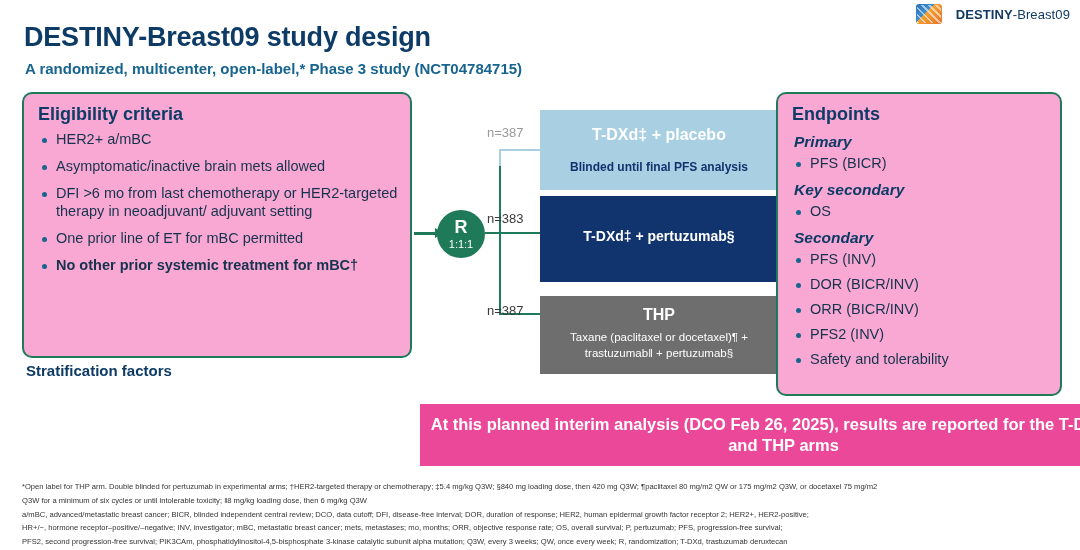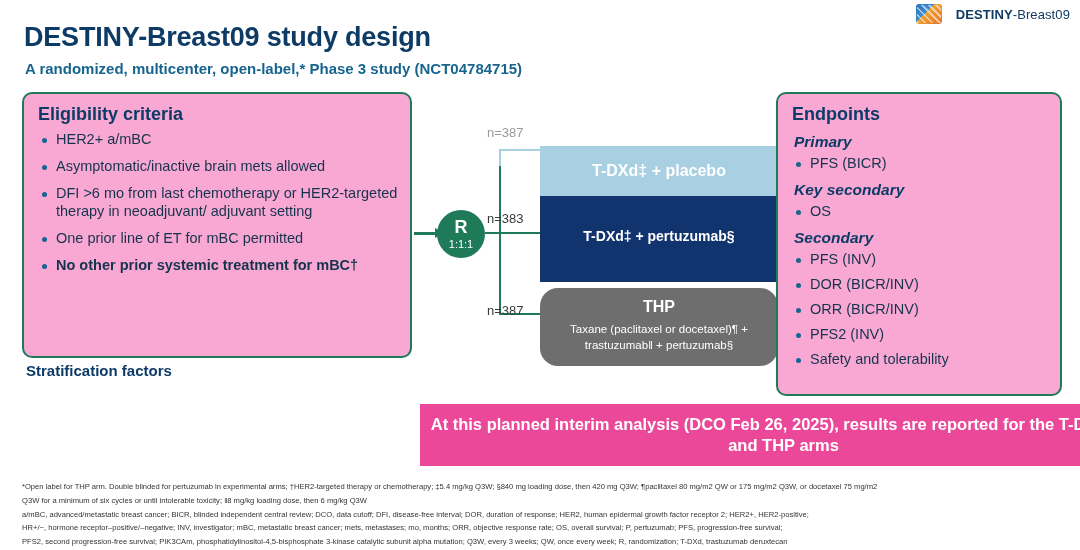--- a/index.html
+++ b/index.html
@@ -196,32 +196,30 @@
     position: absolute;
     left: 540px;
     width: 238px;
     color: #ffffff;
     text-align: center;
   }
   #arm-placebo {
     top: 110px;
     height: 80px;
     background: #a8cfe2;
-    margin-top: 36px;
   }
   #arm-pertuzumab {
     top: 196px;
     height: 86px;
     background: #11336e;
   }
   #arm-thp {
-    top: 288px;
+    top: 296px;
     height: 78px;
     background: #6e6e6e;
-    border-radius: 18px;
   }
   .arm-title {
     font-size: 16px;
     font-weight: bold;
     padding-top: 18px;
   }
   #arm-placebo .arm-title { color: #ffffff; padding-top: 16px; }
   #arm-placebo .arm-sub {
     font-size: 12px;
     font-weight: bold;

